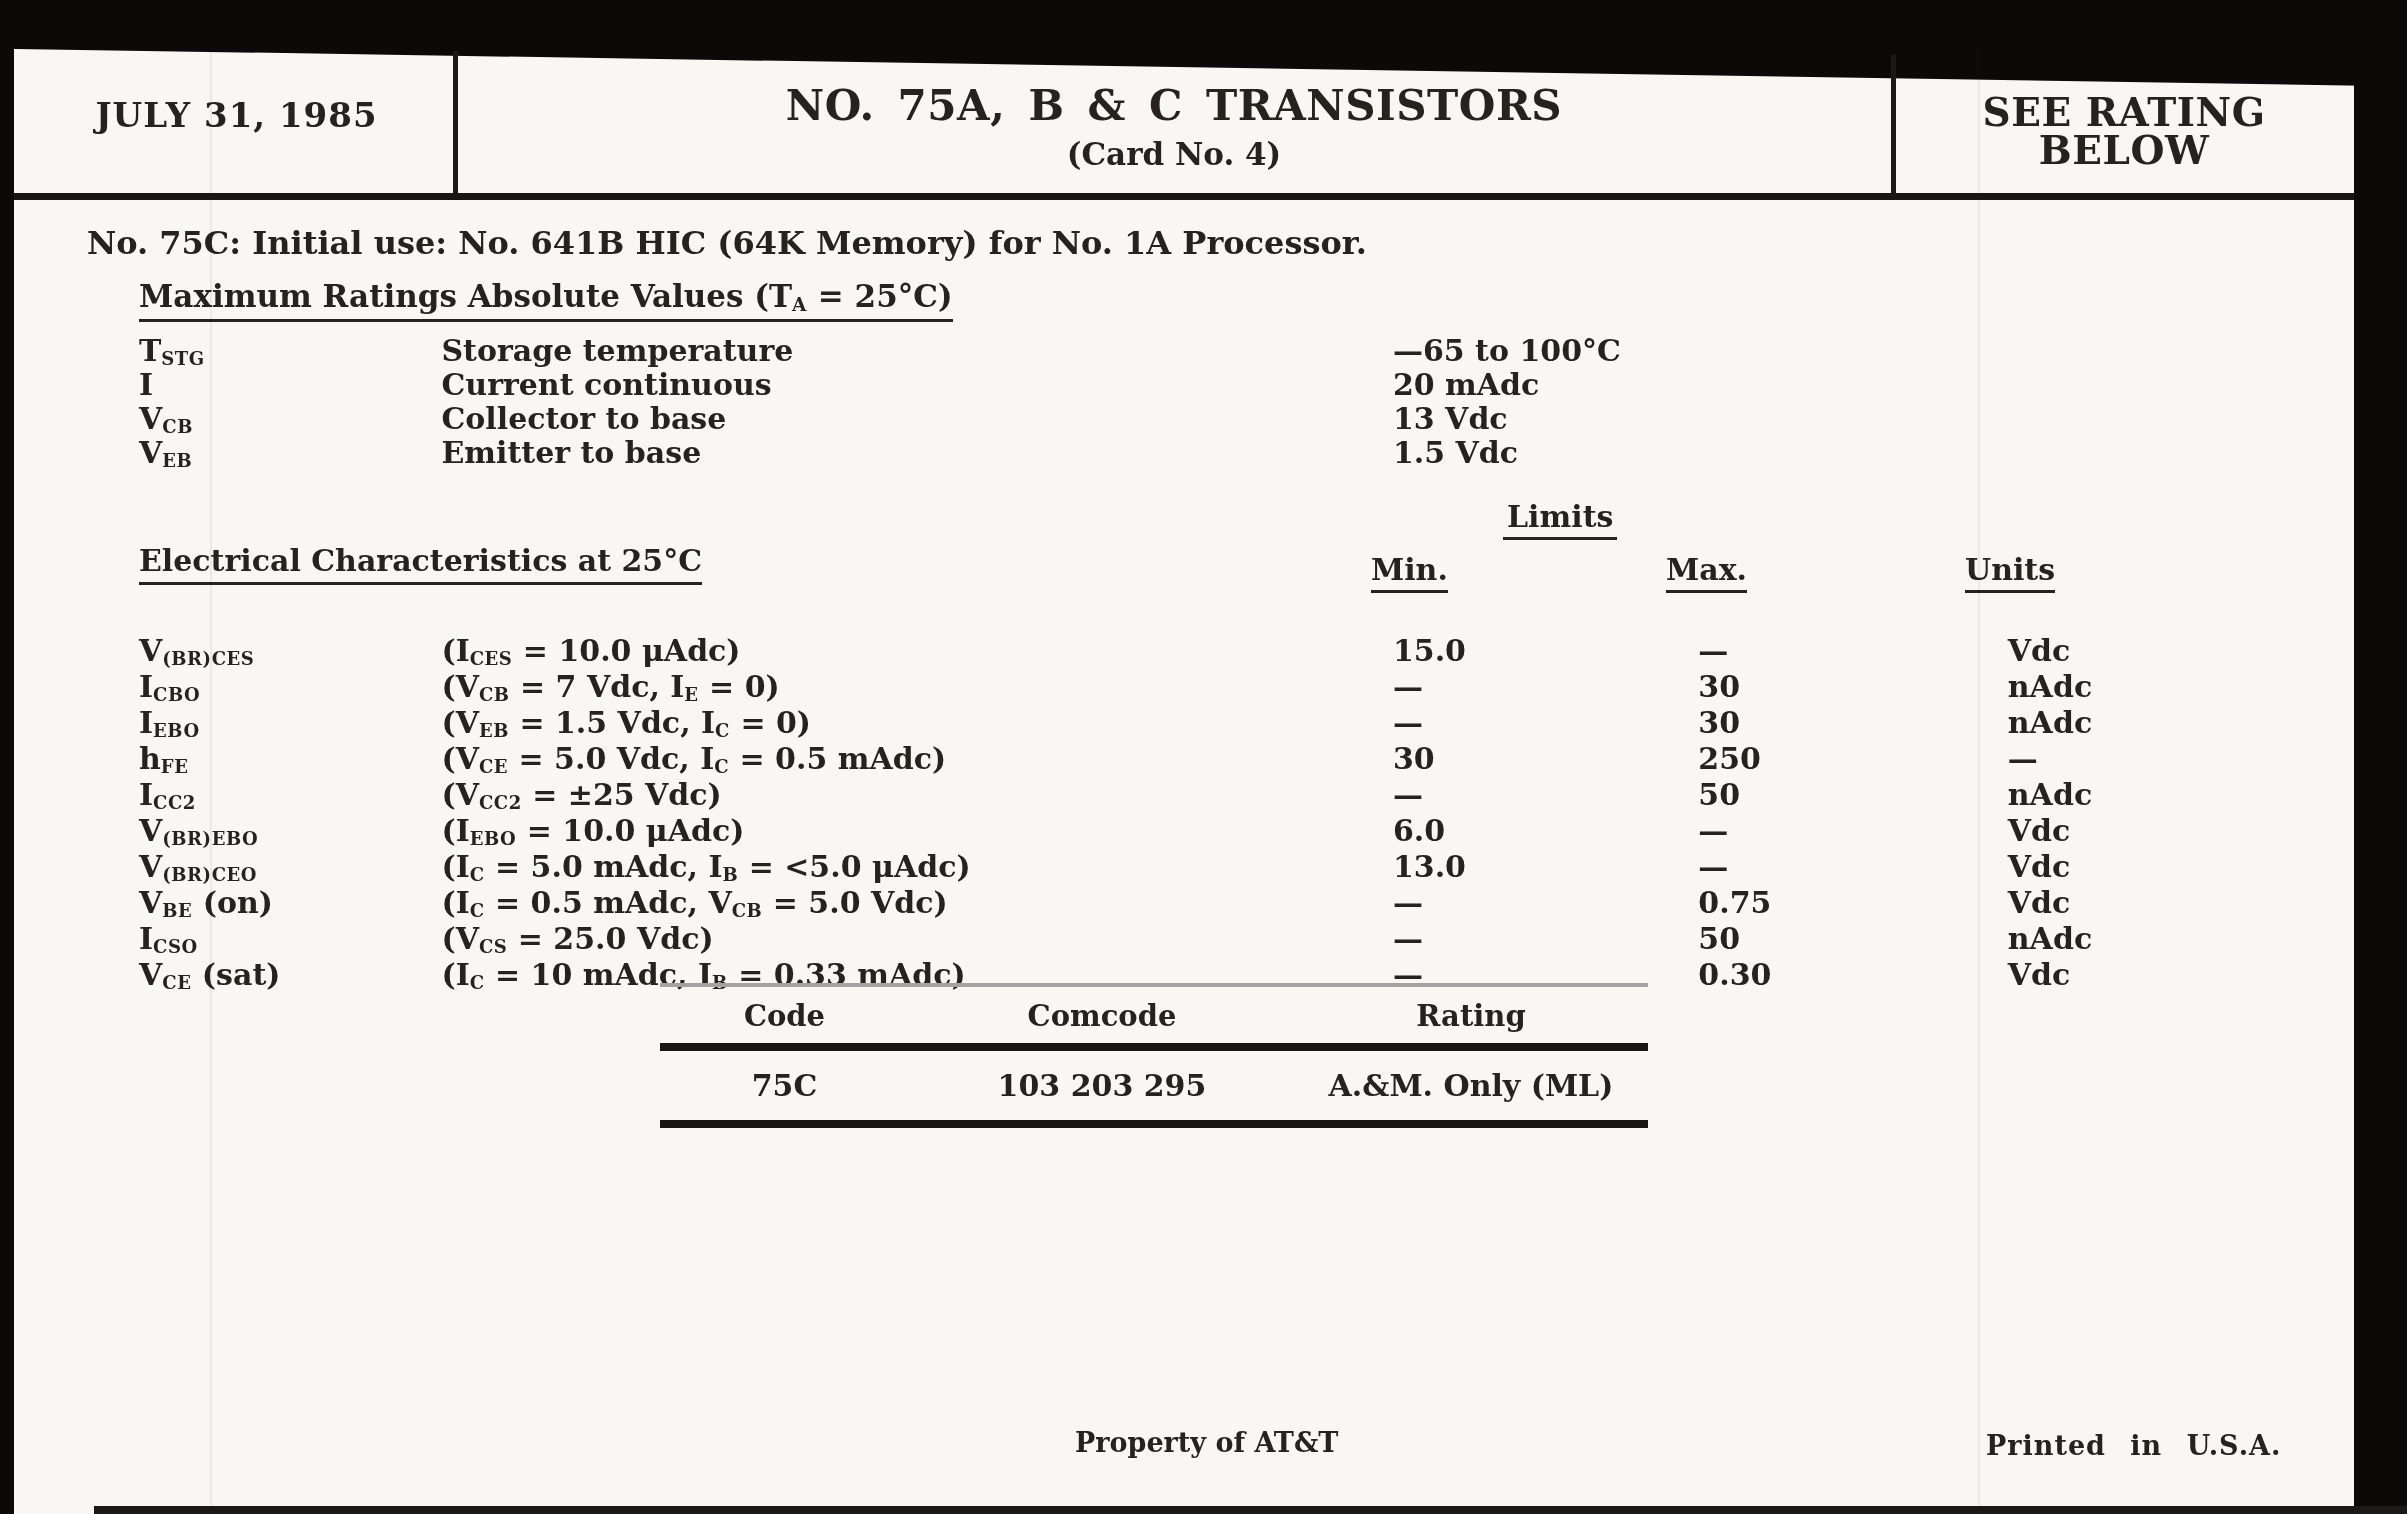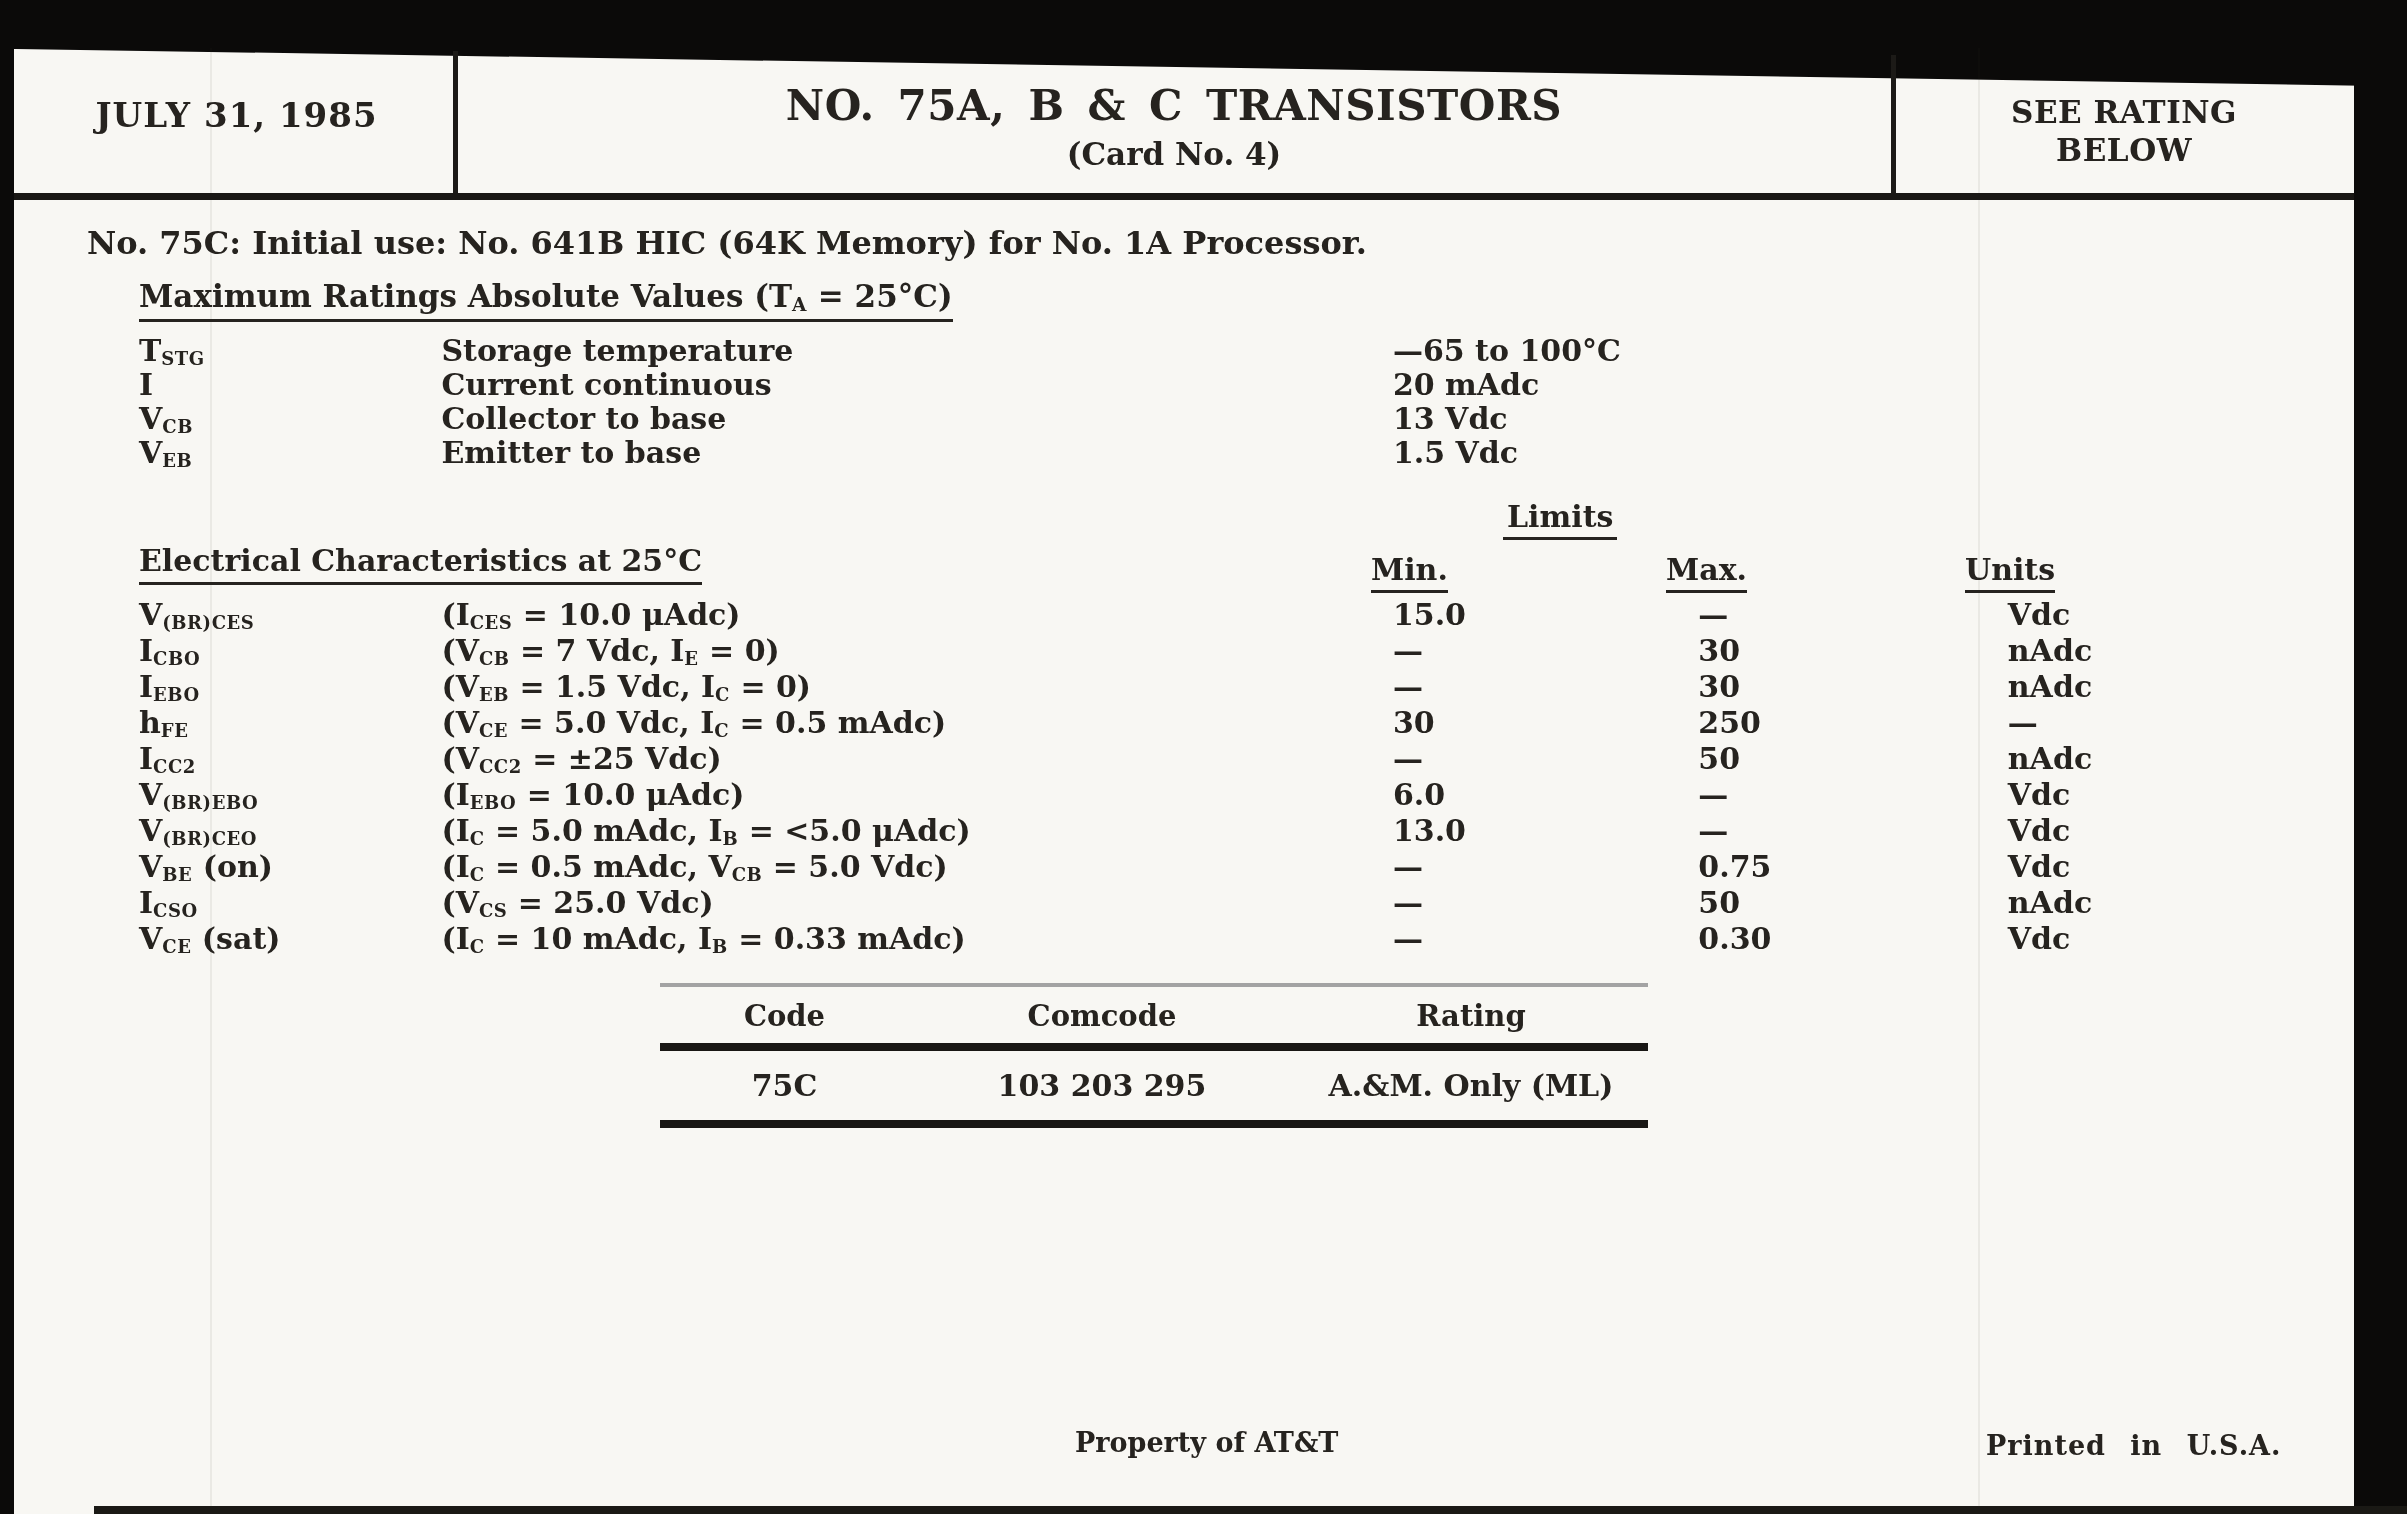--- a/index.html
+++ b/index.html
@@ -31,21 +31,21 @@
     text-align:center;font-size:34px;font-weight:700;letter-spacing:1px;
   }
   .vdiv{position:absolute;width:5px;background:#1c1a17;}
   .vdiv.left{left:453px;top:51px;height:144px;}
   .vdiv.right{left:1891px;top:55px;height:143px;}
   .hdr-title-wrap{position:absolute;left:456px;top:81px;width:1436px;text-align:center;}
   .hdr-title{font-size:42px;font-weight:700;word-spacing:8px;letter-spacing:0.5px;}
   .hdr-subtitle{font-size:31px;font-weight:700;margin-top:6px;}
   .hdr-rating{
     position:absolute;left:1894px;top:93px;width:460px;
-    text-align:center;font-size:31px;font-weight:700;line-height:38px;letter-spacing:0.5px;
+    text-align:center;font-size:39px;font-weight:700;line-height:38px;letter-spacing:0.5px;
   }
   .hdr-rule{position:absolute;left:14px;top:193px;width:2340px;height:7px;background:#191714;}
 
   
   .intro{position:absolute;left:87px;top:224px;font-size:32px;font-weight:700;}
   .section-heading{
     display:inline-block;position:absolute;
     font-weight:700;border-bottom:3px solid #26231f;padding-bottom:4px;white-space:nowrap;
   }
   .mr-heading{left:139px;top:278px;font-size:31px;}
@@ -63,21 +63,21 @@
   .col-units{left:1965px;}
 
   
   .mr-table{position:absolute;left:139px;top:334px;font-size:30px;font-weight:700;}
   .mr-table .row{height:34px;line-height:34px;white-space:nowrap;}
   .ec-table{position:absolute;left:139px;top:597px;font-size:30px;font-weight:700;}
   .ec-table .row{height:36px;line-height:36px;white-space:nowrap;}
   .row span{display:inline-block;vertical-align:baseline;}
   .c-sym{width:292px;}
   .c-desc{width:941px;}
-  .c-cond{width:941px;}
+  .c-cond{width:941px;margin-top:36px;}
   .c-min{width:295px;}
   .c-max{width:299px;}
   sub.sc{font-size:0.60em;vertical-align:-0.22em;letter-spacing:0.03em;}
 
   
   .code-table{
     position:absolute;left:660px;top:983px;width:988px;
     border-top:4px solid #a3a3a3;border-bottom:8px solid #191714;
     font-weight:700;
   }

